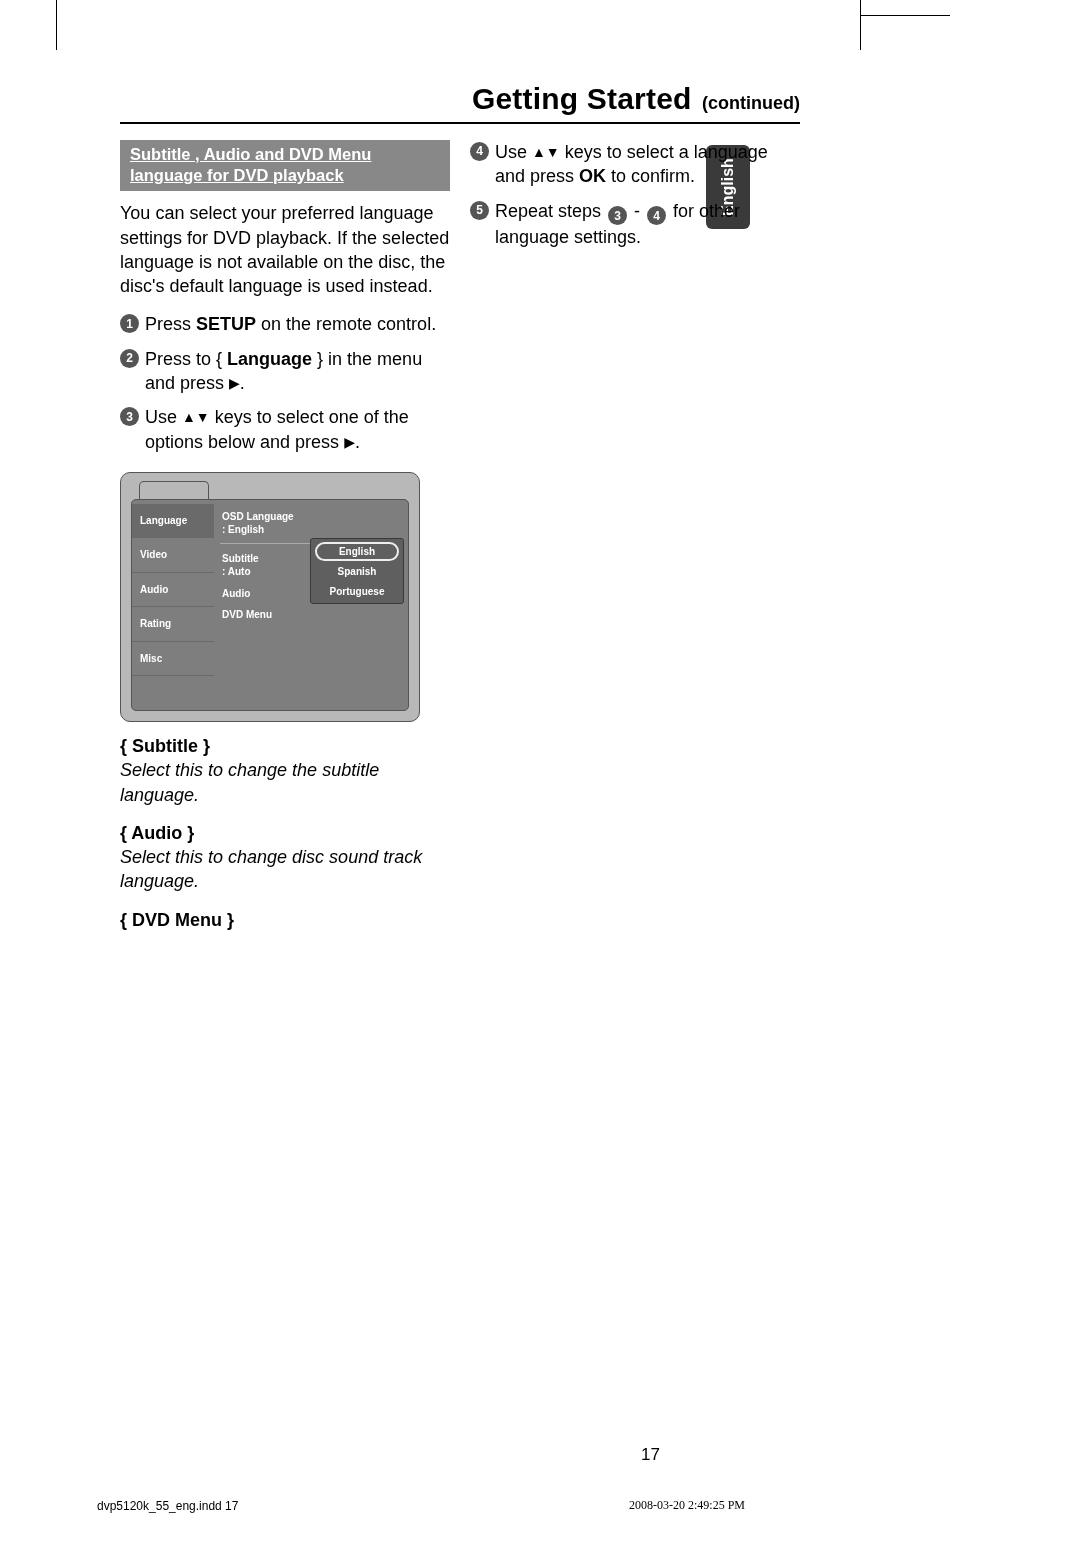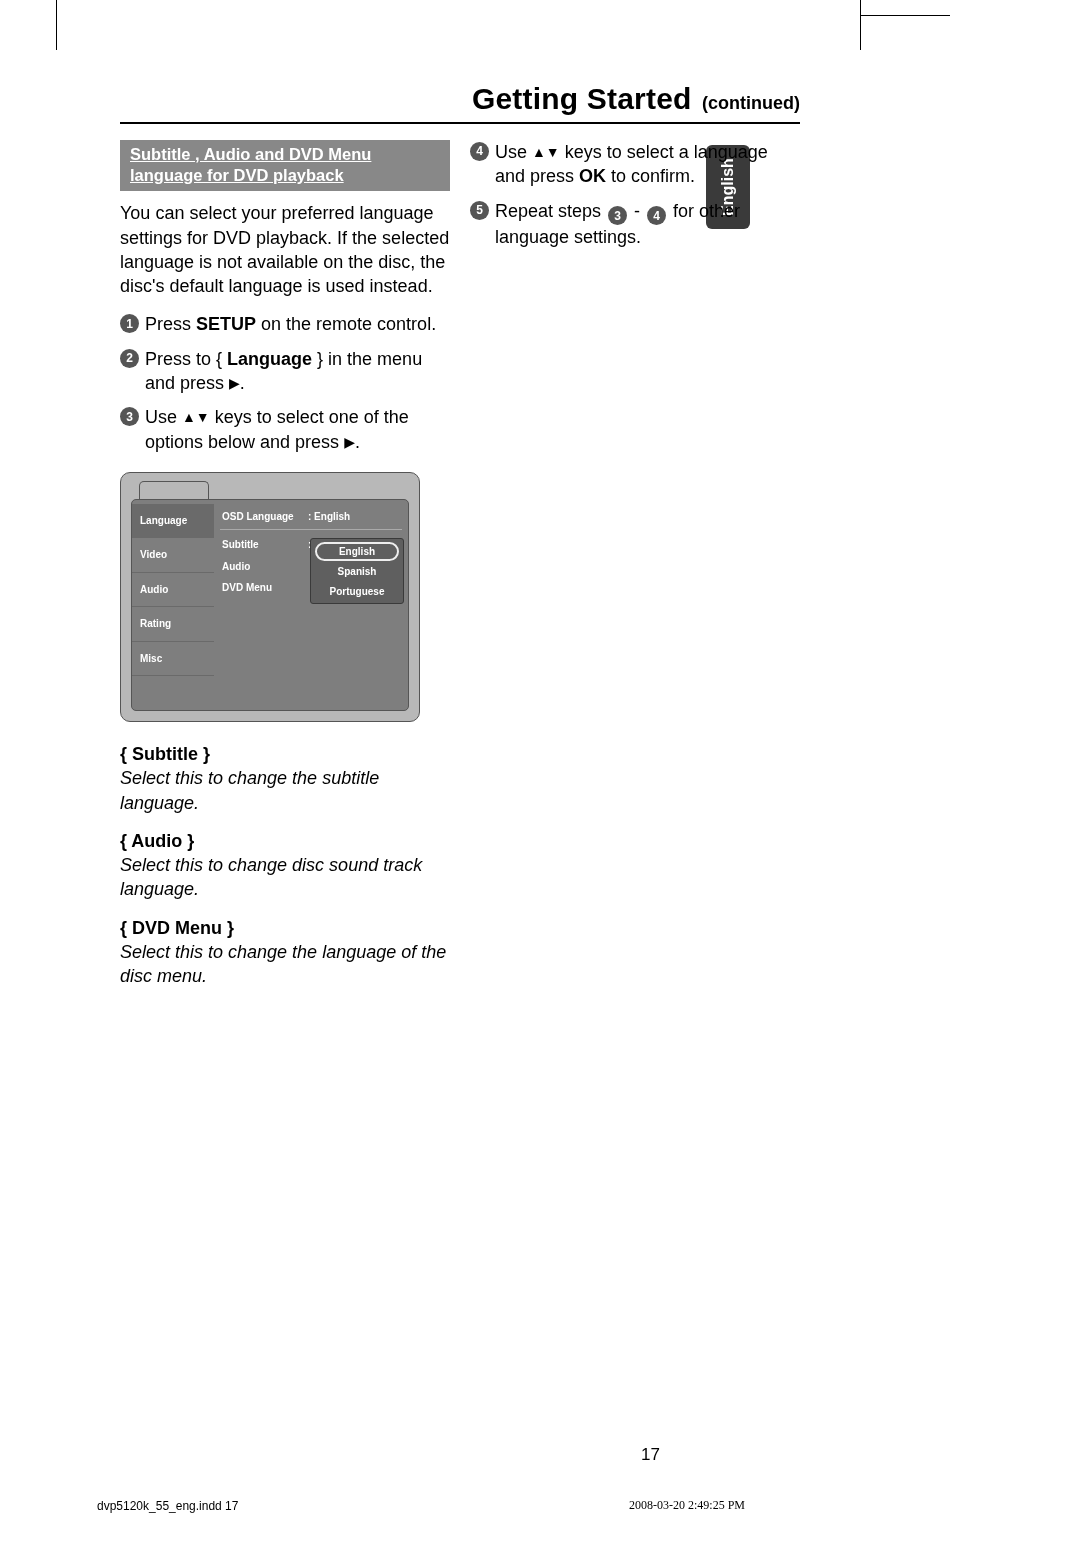--- a/index.html
+++ b/index.html
@@ -91,21 +91,21 @@
     width: 19px; height: 19px;
     font-size: 12px;
     font-weight: 600;
     vertical-align: -3px;
     margin: 0 2px;
   }
   .step-body { flex: 1; }
   b, .b { font-weight: 700; }
   .tri { display: inline-block; font-size: 14px; vertical-align: 1px; }
 
-  .opt-block { margin-top: 20px; }
+  .opt-block { margin-top: 12px; }
   .opt-label { font-weight: 700; }
   .opt-desc  { margin-bottom: 14px; font-style: italic; }
 
   
   .osd {
     width: 300px;
     height: 250px;
     background: #b8b8b8;
     border: 1px solid #555;
     border-radius: 10px;
@@ -137,21 +137,21 @@
   }
   .osd-side-item {
     color: #fff;
     font-size: 10px;
     font-weight: 700;
     padding: 10px 8px;
     border-bottom: 1px solid #6a6a6a;
   }
   .osd-side-item.active { background: #6a6a6a; }
   .osd-main { flex: 1; padding: 6px 6px; position: relative; }
-  .osd-row { display: flex; color: #fff; font-size: 10px; font-weight: 700; padding: 4px 2px; }
+  .osd-row { display: flex; color: #fff; font-size: 10px; font-weight: 700; padding: 4px 2px; flex-direction: column; }
   .osd-row .k { width: 86px; }
   .osd-row .v::before { content: ": "; }
   .osd-dropdown {
     position: absolute;
     left: 96px;
     top: 38px;
     width: 94px;
     background: #5f5f5f;
     border: 1px solid #3a3a3a;
     border-radius: 3px;
@@ -285,21 +285,20 @@
     </div>
 
     <div class="opt-block">
       <div class="opt-label">{ <span>Subtitle</span> }</div>
       <div class="opt-desc">Select this to change the subtitle language.</div>
 
       <div class="opt-label">{ <span>Audio</span> }</div>
       <div class="opt-desc">Select this to change disc sound track language.</div>
 
       <div class="opt-label">{ <span>DVD Menu</span> }</div>
-      <div class="opt-desc">Select this to change the language of the disc menu.</div>
     </div>
 
   </div>
 
   <div class="col col-right">
 
     <div class="step">
       <span class="bullet">4</span>
       <div class="step-body">
         <span>Use </span><span class="tri">▲▼</span><span> keys to select a language and press </span><b>OK</b><span> to confirm.</span>

